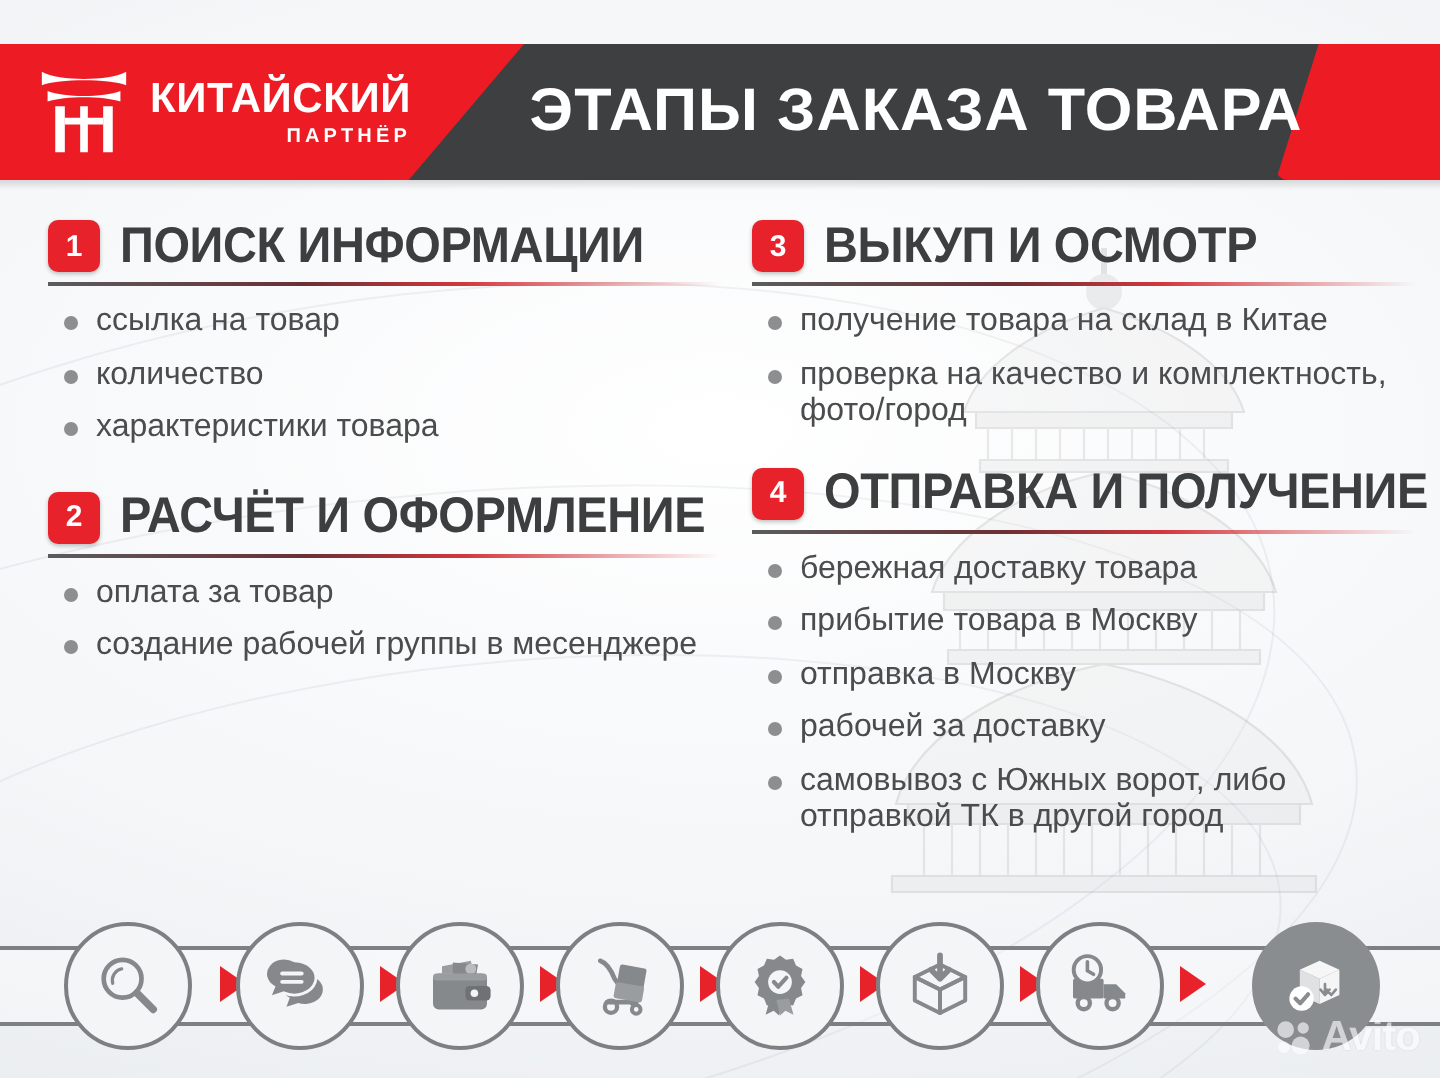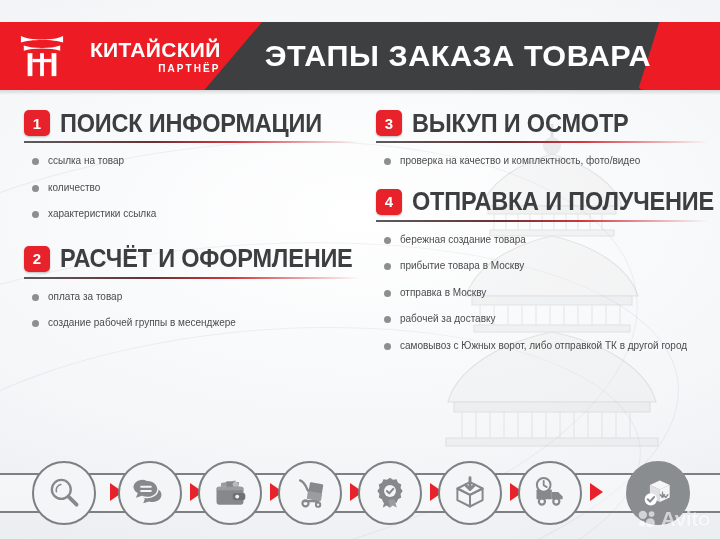--- a/index.html
+++ b/index.html
@@ -59,21 +59,21 @@
     background:#ed1c24;
     clip-path:polygon(0 0, 100% 0, 78% 100%, 0 100%);
     border-top-right-radius:0;
   }
   .logo-block::before{
     content:"";position:absolute;right:44px;top:0;width:22px;height:22px;
     background:#ed1c24;border-top-right-radius:12px;
   }
   .logo-wrap{
     position:absolute;left:0;top:0;width:262px;height:68px;
-    display:flex;align-items:center;gap:24px;padding-left:18px;box-sizing:border-box;
+    display:flex;align-items:center;gap:9px;padding-left:18px;box-sizing:border-box;
   }
   .logo-mark{width:48px;height:46px;flex:0 0 auto;}
   .logo-mark svg{width:100%;height:100%;display:block;}
   .logo-text{display:flex;flex-direction:column;line-height:1;}
   .logo-main{
     color:#fff;font-weight:bold;font-size:21px;letter-spacing:.3px;
   }
   .logo-sub{
     color:#fff;font-weight:bold;font-size:10px;letter-spacing:2.1px;
     text-align:right;margin-top:4px;
@@ -95,21 +95,21 @@
   .head-title{
     font-weight:bold;font-size:25px;color:#3c3e40;white-space:nowrap;
     letter-spacing:-.2px;transform:scaleX(.94);transform-origin:left center;
   }
   .rule{
     height:2px;width:100%;margin-top:1px;margin-bottom:9px;
     background:linear-gradient(to right,#5a5c5e 0%,#6b3034 38%,#d4373d 62%,rgba(237,28,36,0) 100%);
   }
   ul.items{list-style:none;margin:0;padding:0 0 0 24px;}
   ul.items li{
-    position:relative;color:#4a4c4e;font-size:10px;line-height:18.5px;
+    position:relative;color:#4a4c4e;font-size:16px;line-height:18.5px;
     margin-bottom:8px;
   }
   ul.items li::before{
     content:"";position:absolute;left:-16px;top:6px;width:7px;height:7px;
     border-radius:50%;background:#8c8e90;
   }
 
   
   .strip{position:absolute;left:0;bottom:0;width:720px;height:96px;}
   .rail{
@@ -208,21 +208,21 @@
 
     <div class="block">
       <div class="head-row">
         <span class="badge">1</span>
         <span class="head-title">ПОИСК ИНФОРМАЦИИ</span>
       </div>
       <div class="rule"></div>
       <ul class="items">
         <li>ссылка на товар</li>
         <li>количество</li>
-        <li>характеристики ссылка</li>
+        <li>характеристики товара</li>
       </ul>
     </div>
 
     <div class="block" style="margin-top:18px;">
       <div class="head-row">
         <span class="badge">2</span>
         <span class="head-title">РАСЧЁТ И ОФОРМЛЕНИЕ</span>
       </div>
       <div class="rule"></div>
       <ul class="items">
@@ -235,32 +235,33 @@
 
   <div class="col col-right">
 
     <div class="block">
       <div class="head-row">
         <span class="badge">3</span>
         <span class="head-title">ВЫКУП И ОСМОТР</span>
       </div>
       <div class="rule"></div>
       <ul class="items">
-        <li>проверка на качество и комплектность, фото/видео</li>
+        <li>получение товара на склад в Китае</li>
+        <li>проверка на качество и комплектность, фото/город</li>
       </ul>
     </div>
 
     <div class="block" style="margin-top:14px;">
       <div class="head-row">
         <span class="badge">4</span>
         <span class="head-title">ОТПРАВКА И ПОЛУЧЕНИЕ</span>
       </div>
       <div class="rule"></div>
       <ul class="items">
-        <li>бережная создание товара</li>
+        <li>бережная доставку товара</li>
         <li>прибытие товара в Москву</li>
         <li>отправка в Москву</li>
         <li>рабочей за доставку</li>
         <li>самовывоз с Южных ворот, либо отправкой ТК в другой город</li>
       </ul>
     </div>
 
   </div>
 
   <div class="strip">

